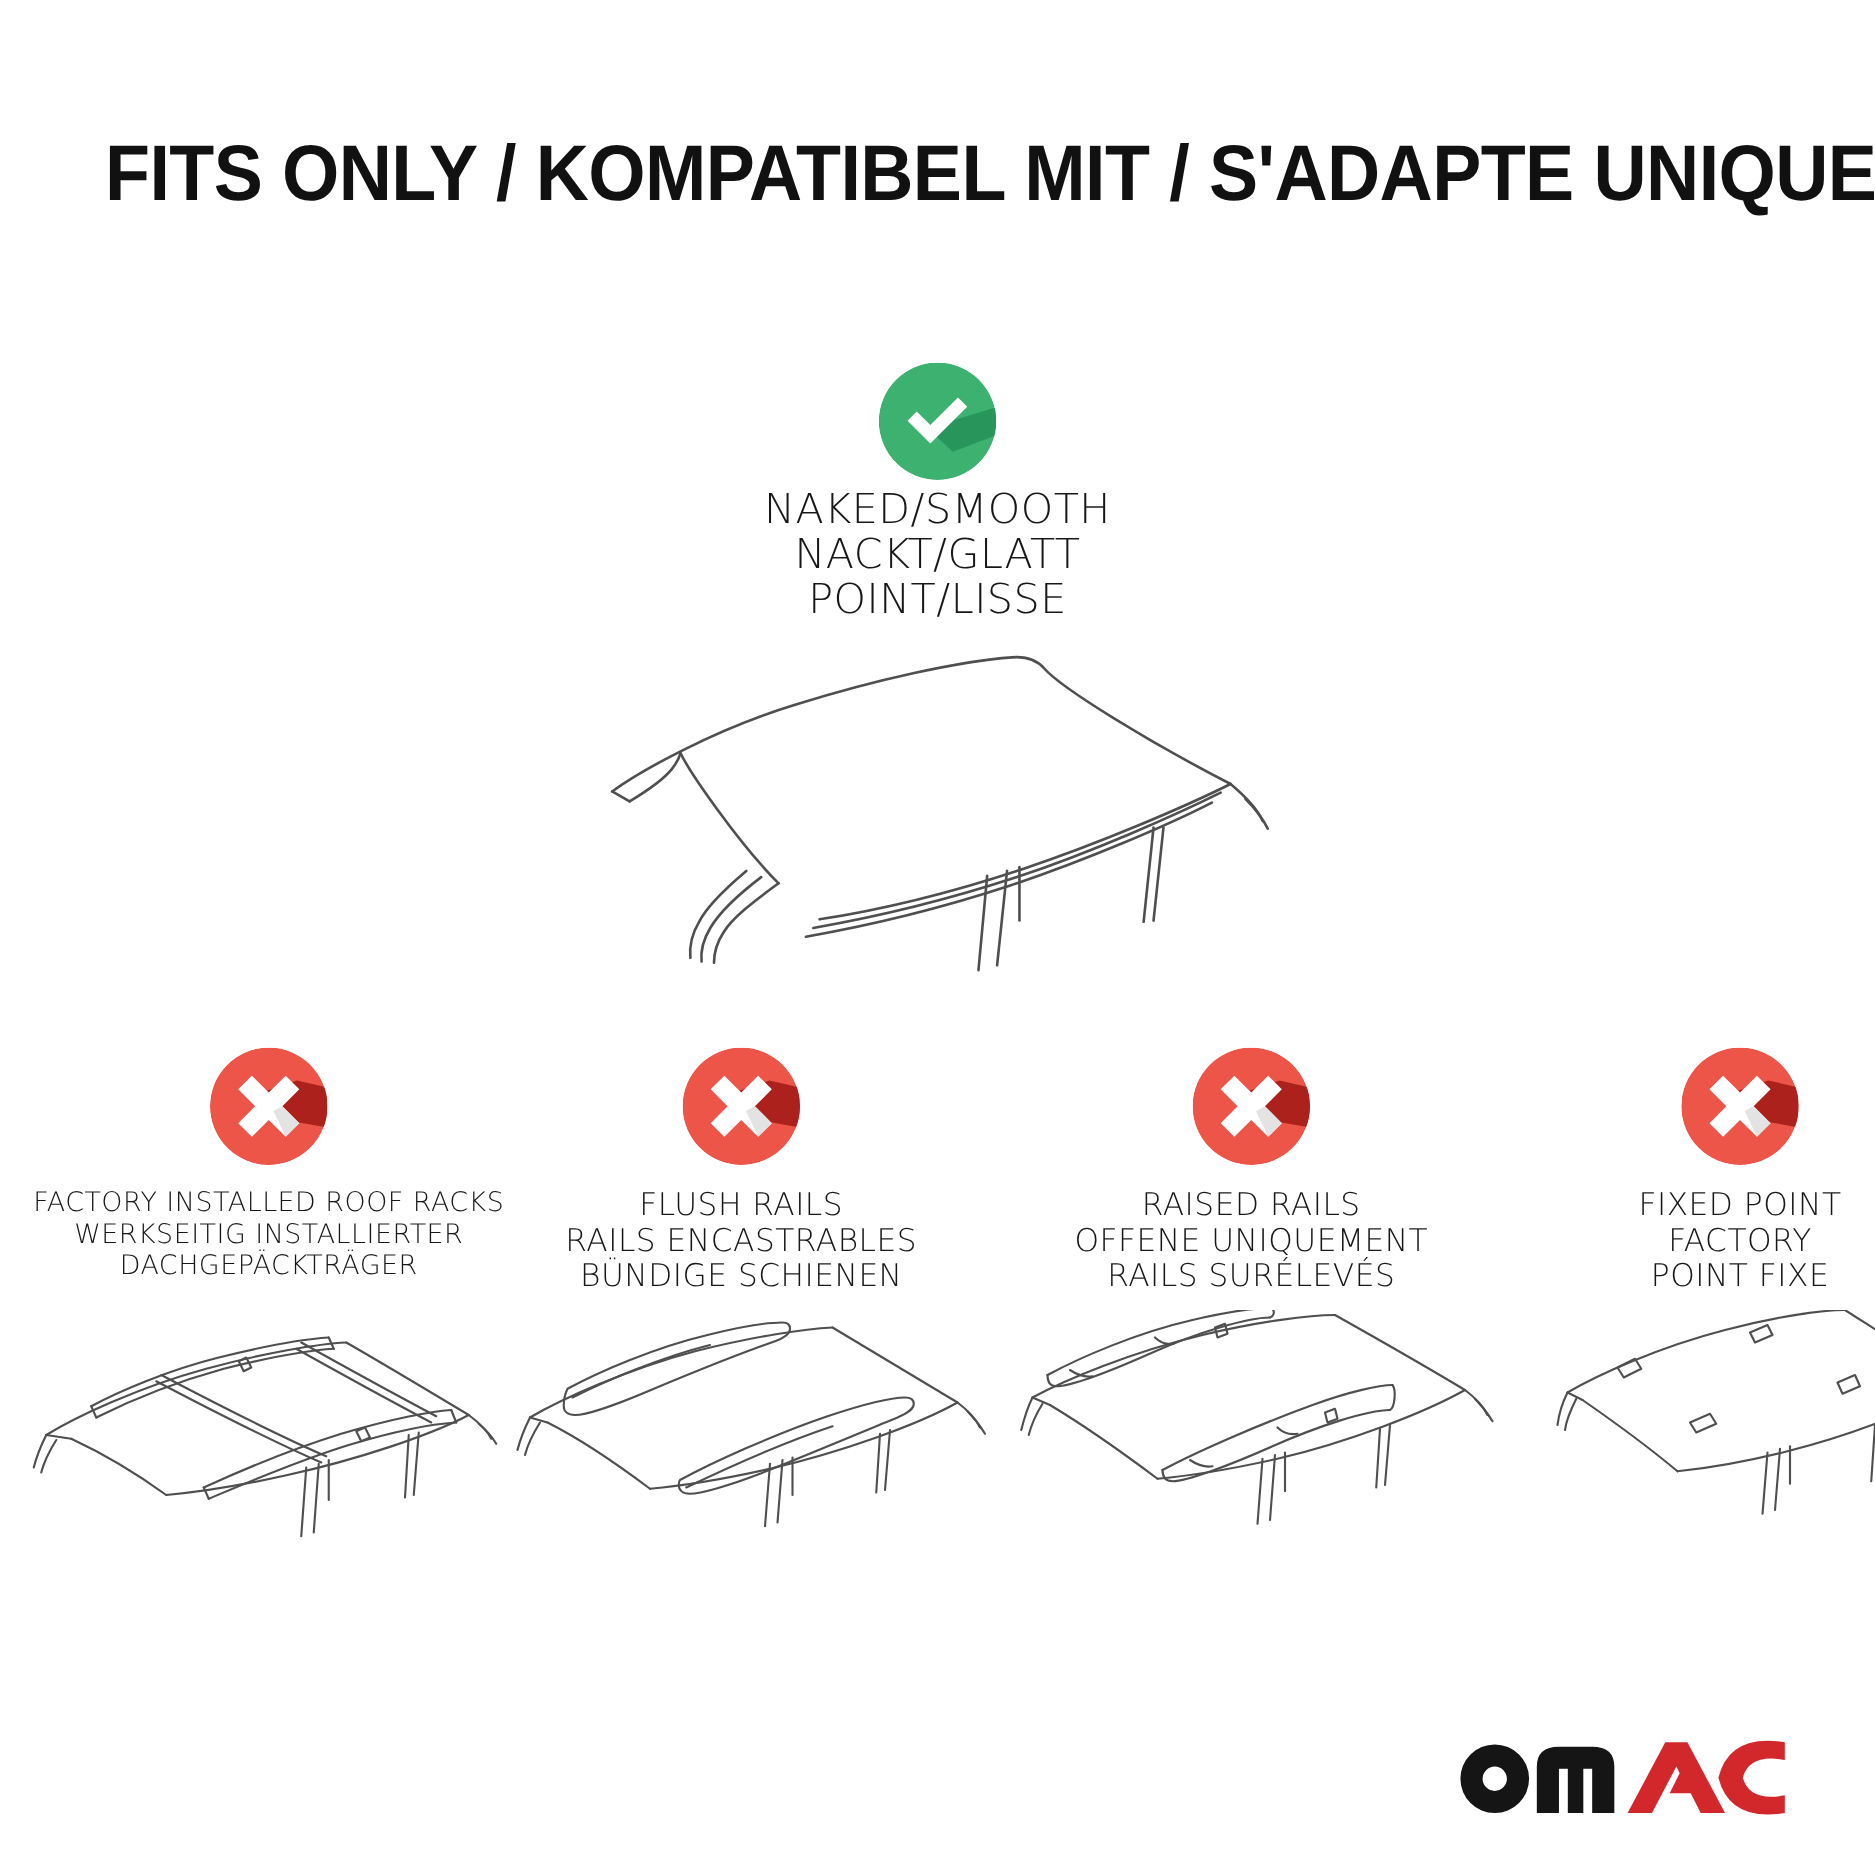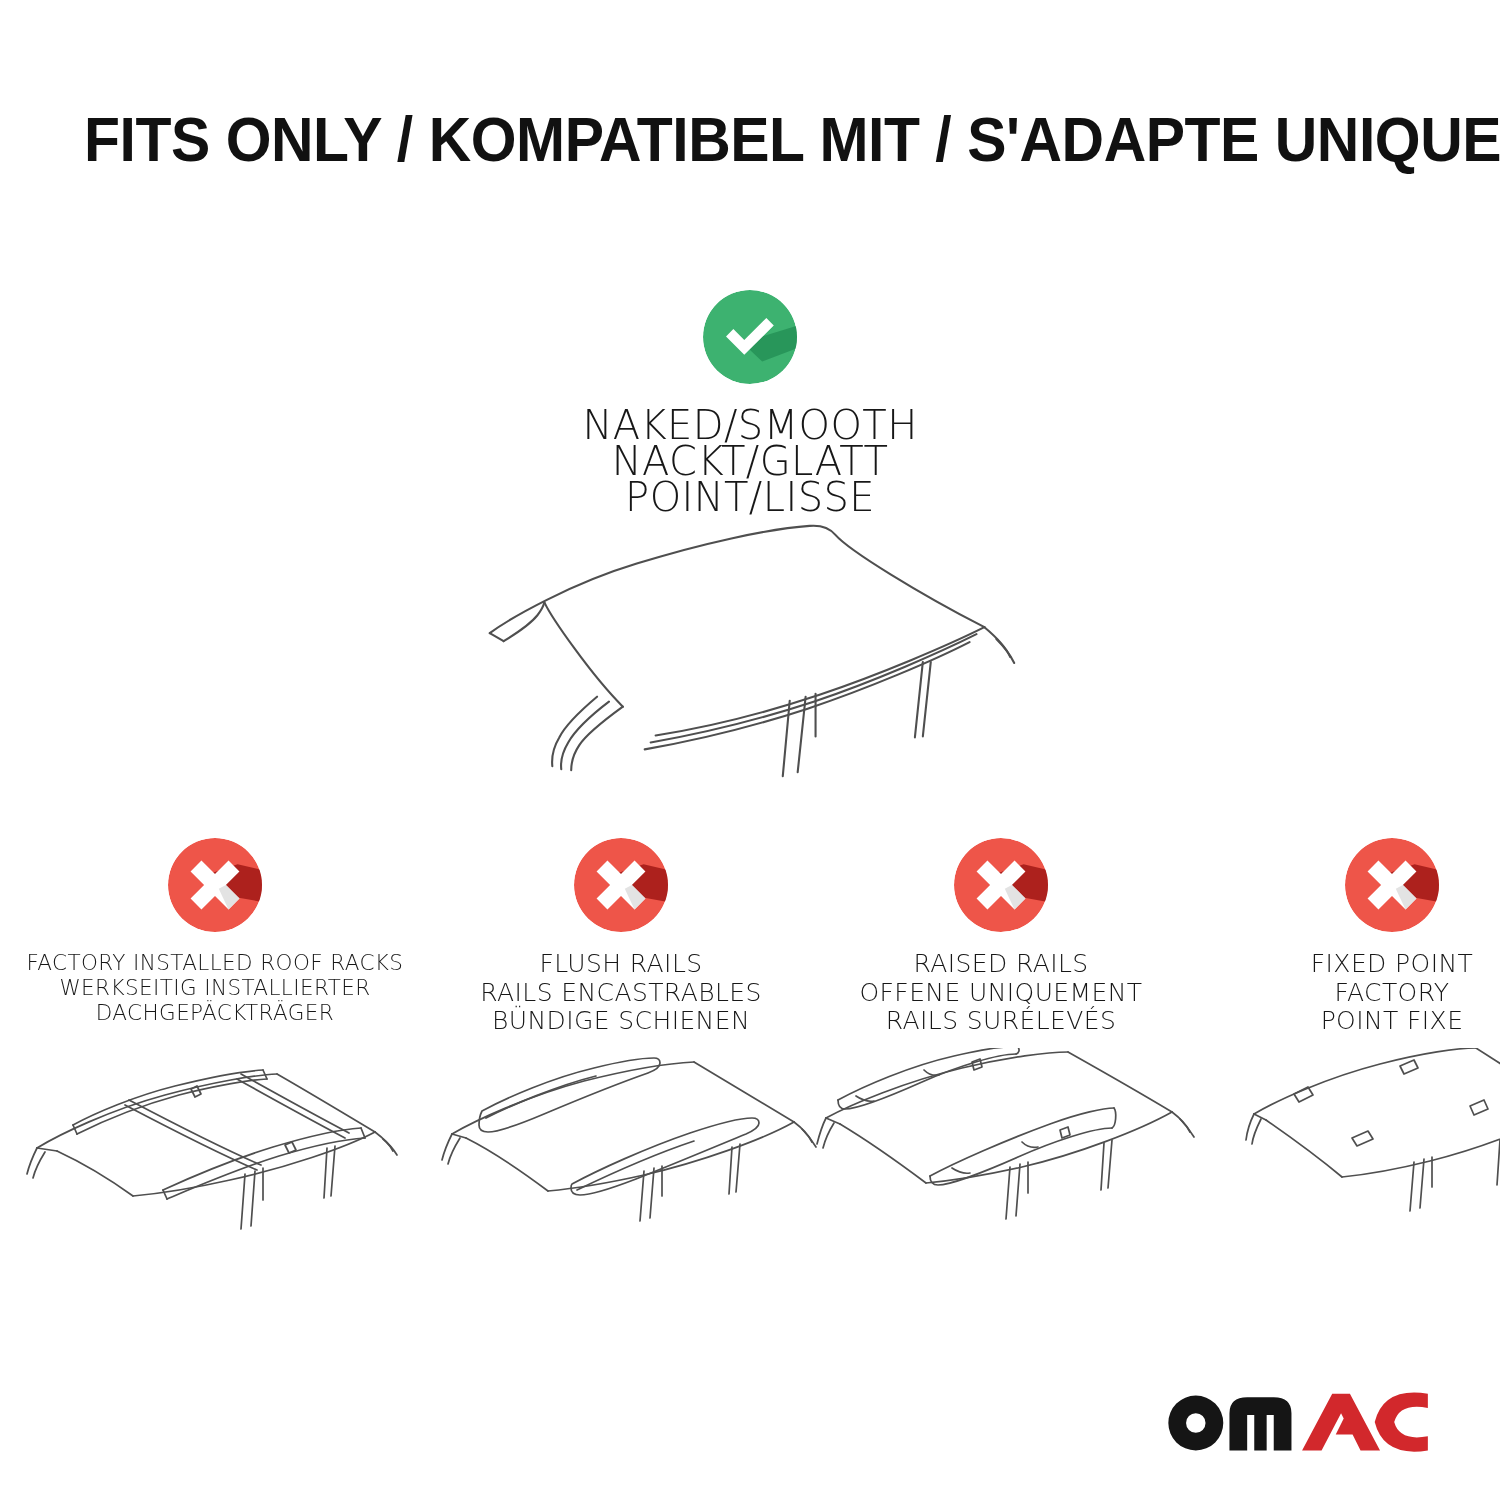--- a/index.html
+++ b/index.html
@@ -51,22 +51,22 @@
   }
   .badge svg { display: block; width: 100%; height: 100%; }
 
   .cat-label {
     font-family: "DejaVu Sans", sans-serif;
     font-weight: 300;
     color: #171717;
     letter-spacing: 0.4px;
   }
   .approved-label {
-    margin-top: 19px;
-    font-size: 40px;
+    margin-top: 0;
+    font-size: 33px;
     line-height: 36px;
   }
   .approved-label div { white-space: nowrap; }
 
   .roof-art {
     display: block;
     margin: 0 auto;
   }
   .approved-art {
     position: absolute;
@@ -101,21 +101,21 @@
   .reject-label div { white-space: nowrap; }
   .reject-art {
     position: absolute;
     top: 210px;
     left: 0;
     width: 100%;
     height: 250px;
   }
 
   .col-0 { left: 8px;    width: 414px; }
-  .col-1 { left: 432px;  width: 378px; }
+  .col-1 { left: 404px;  width: 378px; }
   .col-2 { left: 812px;  width: 378px; }
   .col-3 { left: 1242px; width: 300px; }
 
   
   .logo {
     position: absolute;
     right: 72px;
     bottom: 46px;
     height: 62px;
     display: flex;

